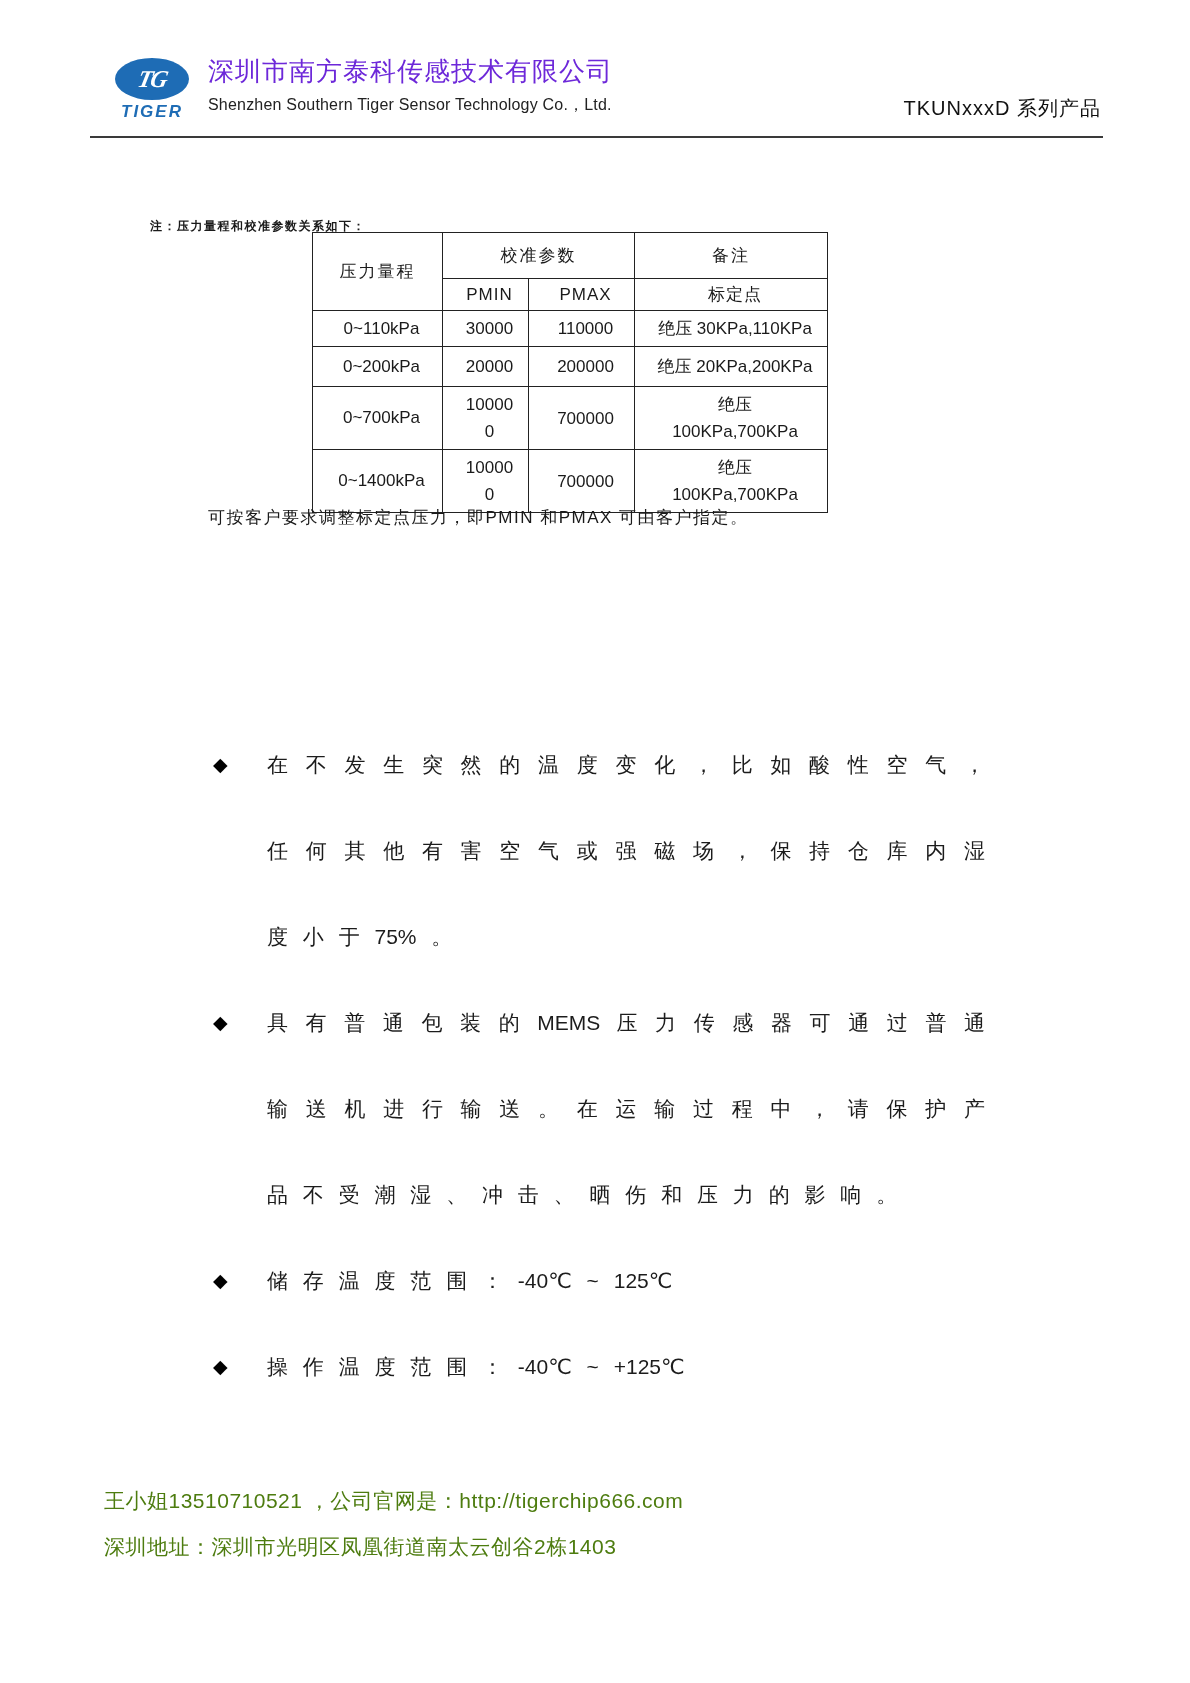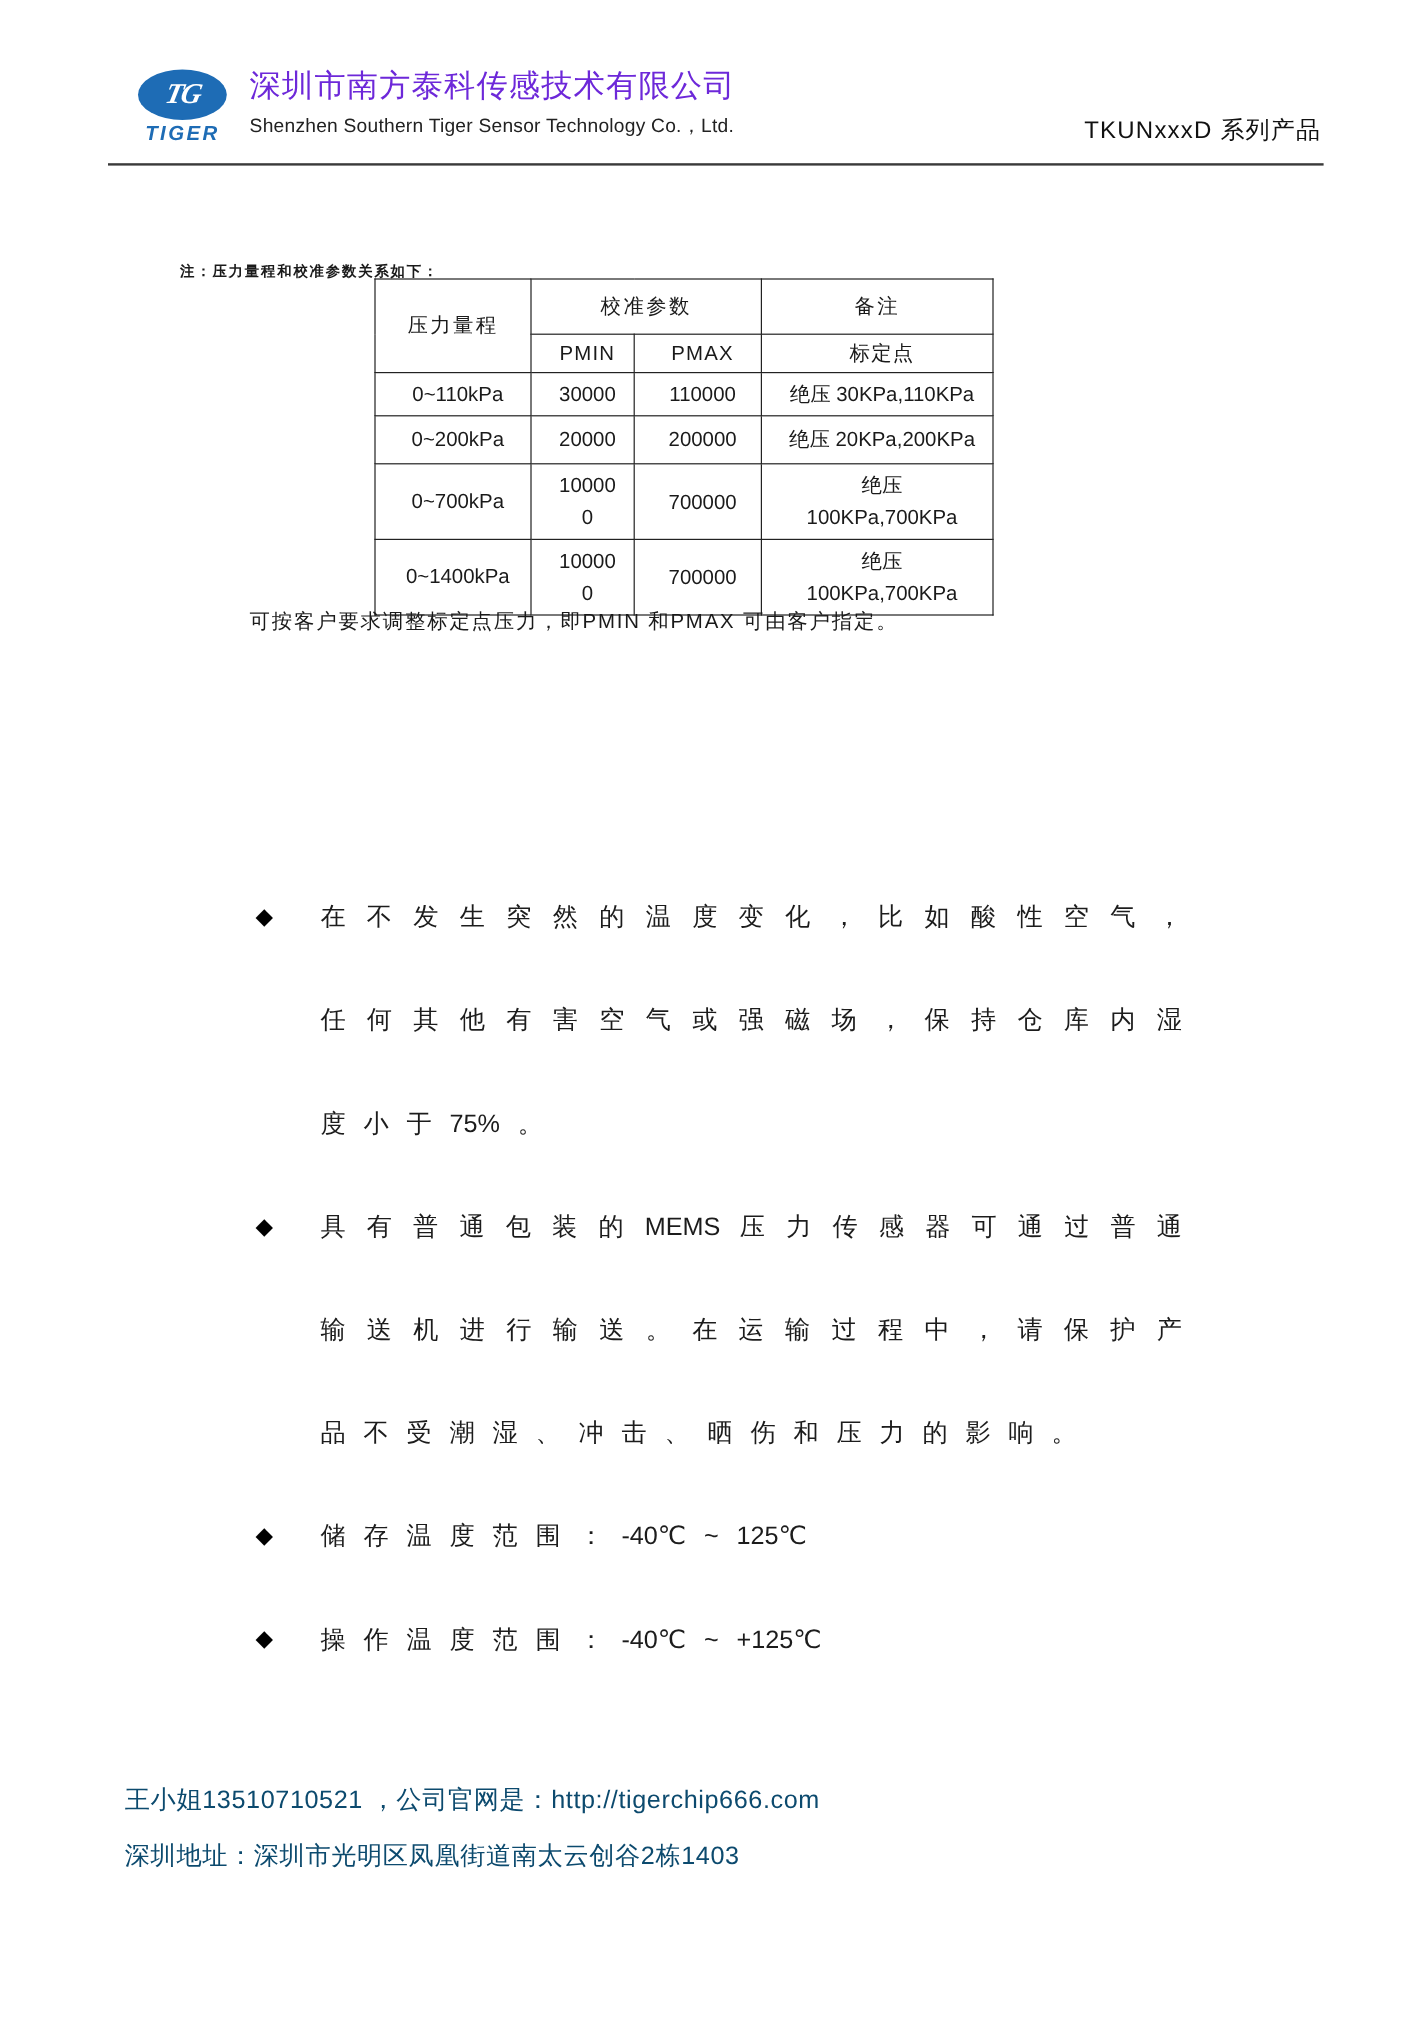--- a/index.html
+++ b/index.html
@@ -108,21 +108,21 @@
   .bline { line-height: 86px; word-spacing: 9px; white-space: nowrap; margin-left: 16px; }
   .bline.just {
     white-space: normal;
     text-align: justify;
     text-align-last: justify;
   }
 
   
   .footer {
     position: absolute; top: 1478px; left: 104px;
-    font-size: 21px; color: #0c4a6e; line-height: 46px;
+    font-size: 21px; color: #4d7c0f; line-height: 46px;
     letter-spacing: 0.5px;
   }
 </style>
 </head>
 <body>
 
 <div class="page">
 
   <div class="header">
     <div class="logo-block">

